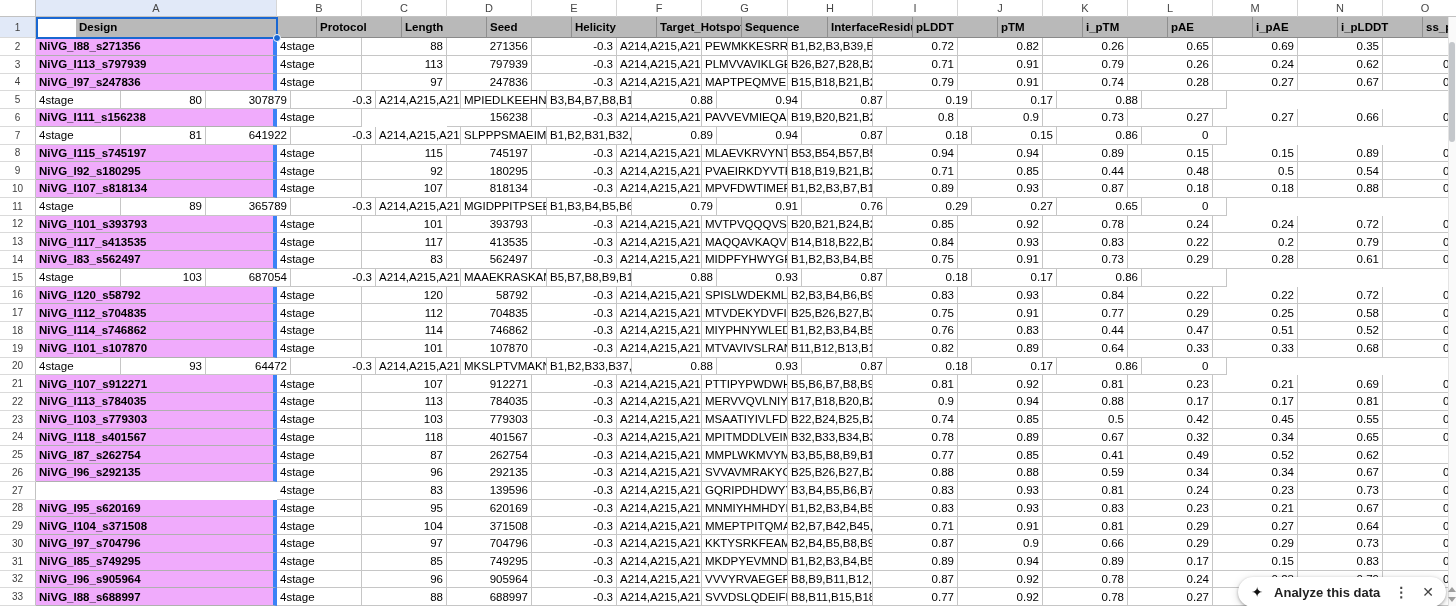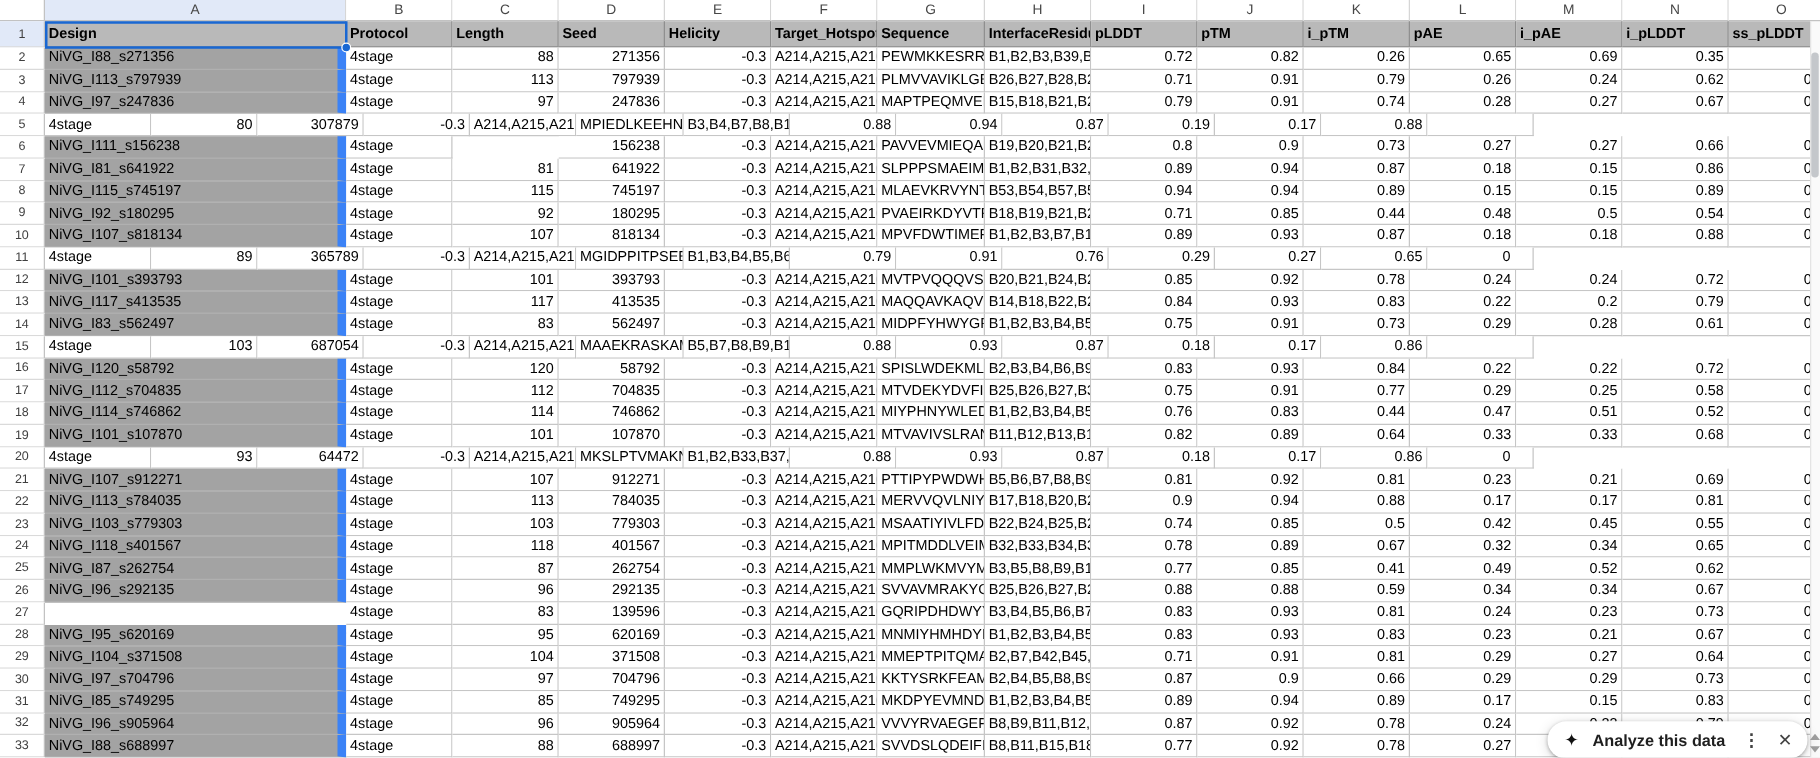--- a/index.html
+++ b/index.html
@@ -17,21 +17,21 @@
   .row { display:flex; height:17.75px; }
   .row.hdr { height:21px; }
   .rownum { width:36px; flex:0 0 36px; background:#fff; border-right:1px solid #c2c2c2; border-bottom:1px solid #dadada;
             font-size:10px; color:#3f3f3f; display:flex; align-items:center; justify-content:center; }
   .rownum.selected { background:#e1e9f8; }
   .cell { flex:0 0 auto; border-right:1px solid #c6c6c6; border-bottom:1px solid #c6c6c6;
           font-size:11.5px; color:#000; padding:0 3px; white-space:nowrap; overflow:hidden;
           display:flex; align-items:center; background:#fff; }
   .cell.num { justify-content:flex-end; }
   .cell.hdrcell { background:#b9b9b9; font-weight:bold; border-right:1px solid #8f8f8f; border-bottom:1px solid #8a8a8a; }
-  .cell.design { background:#a3a3a3; font-weight:normal; border-right:7px solid #3b82f6; border-bottom:1px solid #b0b0b0; }
+  .cell.design { background:#f0abfc; font-weight:bold; border-right:4px solid #3b82f6; border-bottom:1px solid #b0b0b0; }
   .cell.ss { justify-content:flex-start; padding-left:60px; }
 
   
   .sel-box { position:absolute; left:36px; top:17px; width:242px; height:22px; border:2px solid #1967d2; pointer-events:none; }
   .sel-handle { position:absolute; left:273px; top:34px; width:8px; height:8px; border-radius:50%;
                 background:#1967d2; border:1px solid #fff; }
 
   
   .vscroll { position:absolute; right:0; top:17px; width:8px; height:589px; background:#fafafa; border-left:1px solid #e4e4e4; }
   .vthumb { position:absolute; right:1px; top:25px; width:6px; height:100px; border-radius:3px; background:#c4c7cb; }
@@ -70,21 +70,21 @@
       <div class="colhead" style="flex-basis: 85px;">L</div>
       <div class="colhead" style="flex-basis: 85px;">M</div>
       <div class="colhead" style="flex-basis: 85px;">N</div>
       <div class="colhead" style="flex-basis: 85px;">O</div>
     </div>
 
   <div id="grid-rows">
 
   <div class="row hdr">
         <div class="rownum selected">1</div>
-        <div class="cell hdrcell" style="flex-basis: 241px;">Design</div>
+        <div class="cell hdrcell" style="flex-basis: 241px; margin-left: 40px;">Design</div>
         <div class="cell hdrcell" style="flex-basis: 85px;">Protocol</div>
         <div class="cell hdrcell" style="flex-basis: 85px;">Length</div>
         <div class="cell hdrcell" style="flex-basis: 85px;">Seed</div>
         <div class="cell hdrcell" style="flex-basis: 85px;">Helicity</div>
         <div class="cell hdrcell" style="flex-basis: 85px;">Target_Hotspot</div>
         <div class="cell hdrcell" style="flex-basis: 86px;">Sequence</div>
         <div class="cell hdrcell" style="flex-basis: 85px;">InterfaceResidues</div>
         <div class="cell hdrcell" style="flex-basis: 85px;">pLDDT</div>
         <div class="cell hdrcell" style="flex-basis: 85px;">pTM</div>
         <div class="cell hdrcell" style="flex-basis: 85px;">i_pTM</div>
@@ -177,21 +177,20 @@
         <div class="cell num" style="flex-basis: 85px;">0.8</div>
         <div class="cell num" style="flex-basis: 85px;">0.9</div>
         <div class="cell num" style="flex-basis: 85px;">0.73</div>
         <div class="cell num" style="flex-basis: 85px;">0.27</div>
         <div class="cell num" style="flex-basis: 85px;">0.27</div>
         <div class="cell num" style="flex-basis: 85px;">0.66</div>
         <div class="cell ss" style="flex-basis: 85px;">0</div>
       </div>
       <div class="row">
         <div class="rownum">7</div>
-        <div class="cell design" style="flex-basis: 241px;">NiVG_I81_s641922</div>
         <div class="cell" style="flex-basis: 85px;">4stage</div>
         <div class="cell num" style="flex-basis: 85px;">81</div>
         <div class="cell num" style="flex-basis: 85px;">641922</div>
         <div class="cell num" style="flex-basis: 85px;">-0.3</div>
         <div class="cell" style="flex-basis: 85px;">A214,A215,A216</div>
         <div class="cell" style="flex-basis: 86px;">SLPPPSMAEIMI</div>
         <div class="cell" style="flex-basis: 85px;">B1,B2,B31,B32,</div>
         <div class="cell num" style="flex-basis: 85px;">0.89</div>
         <div class="cell num" style="flex-basis: 85px;">0.94</div>
         <div class="cell num" style="flex-basis: 85px;">0.87</div>

